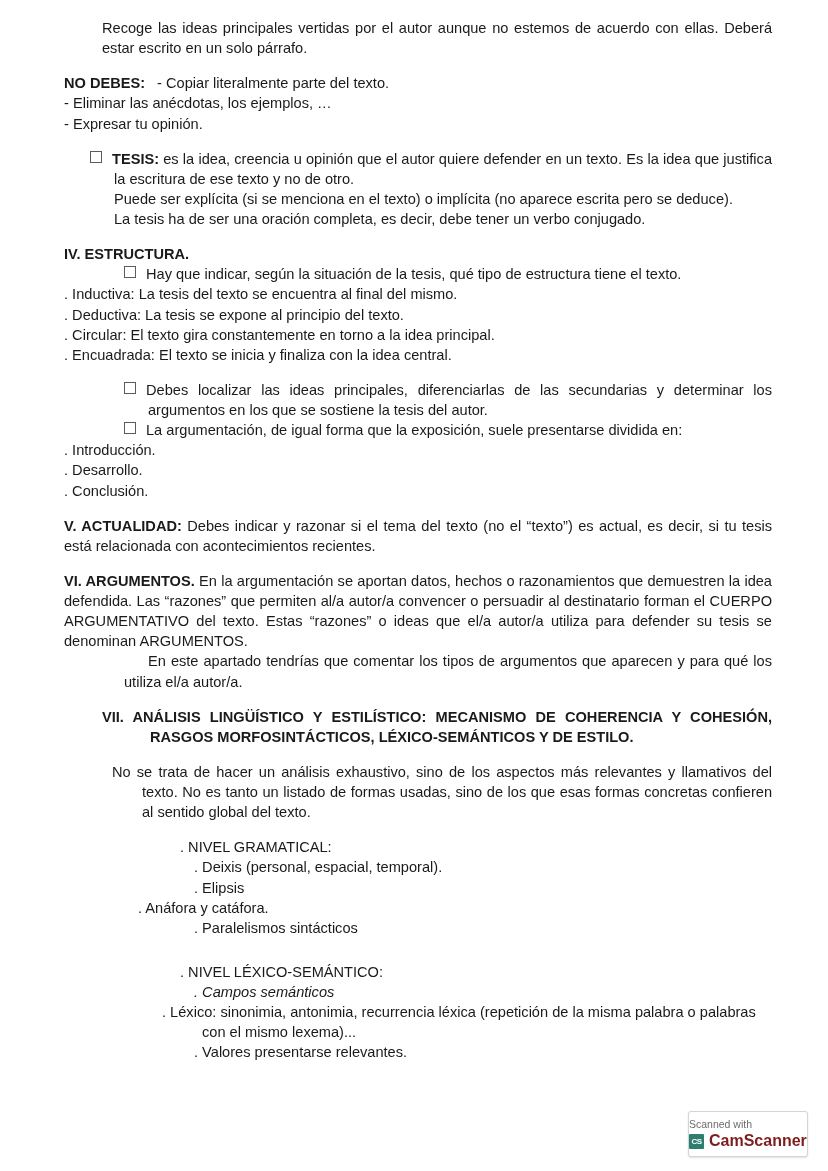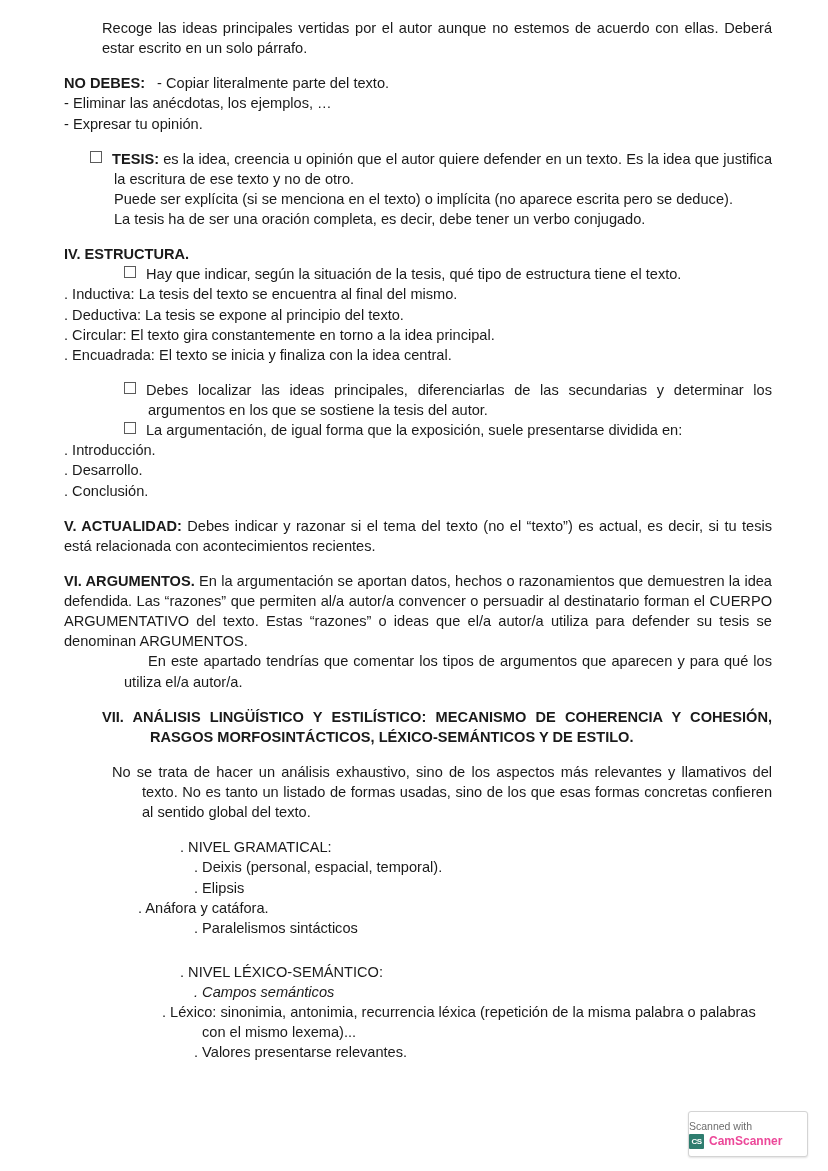--- a/index.html
+++ b/index.html
@@ -84,23 +84,23 @@
     background: #2e7d6f;
     color: #fff;
     font-size: 8px;
     font-weight: bold;
     display: flex;
     align-items: center;
     justify-content: center;
     letter-spacing: -0.5px;
   }
   .watermark .brand-name {
-    font-size: 12px;
+    font-size: 16px;
     font-weight: bold;
-    color: #ec4899;
+    color: #7f1d1d;
   }
 </style>
 </head>
 <body>
 
 <div class="page">
 
   <p class="just indent-2">Recoge las ideas principales vertidas por el autor aunque no estemos de acuerdo con ellas. Deberá estar escrito en un solo párrafo.</p>
 
   <p class="sp-before"><span class="b">NO DEBES:</span><span style="margin-left:12px;">- Copiar literalmente parte del texto.</span></p>

